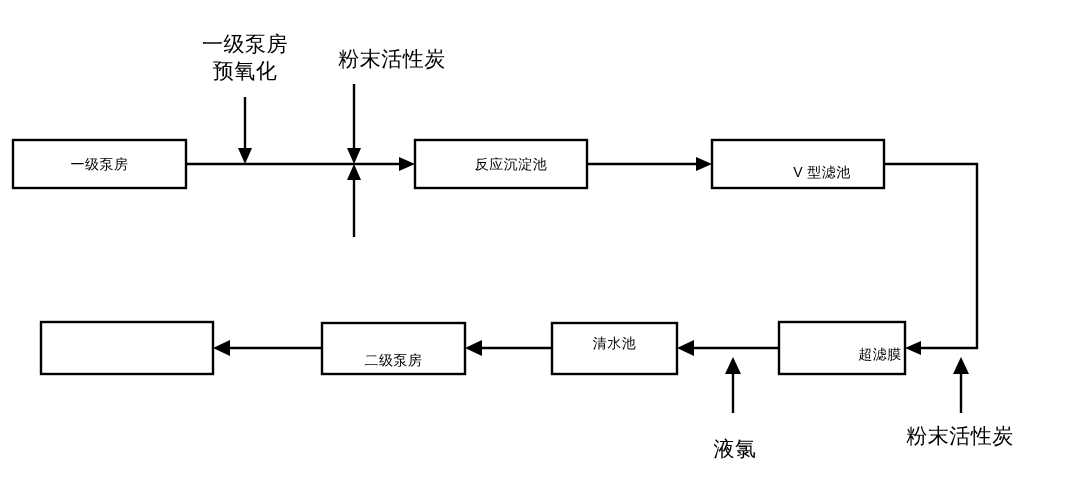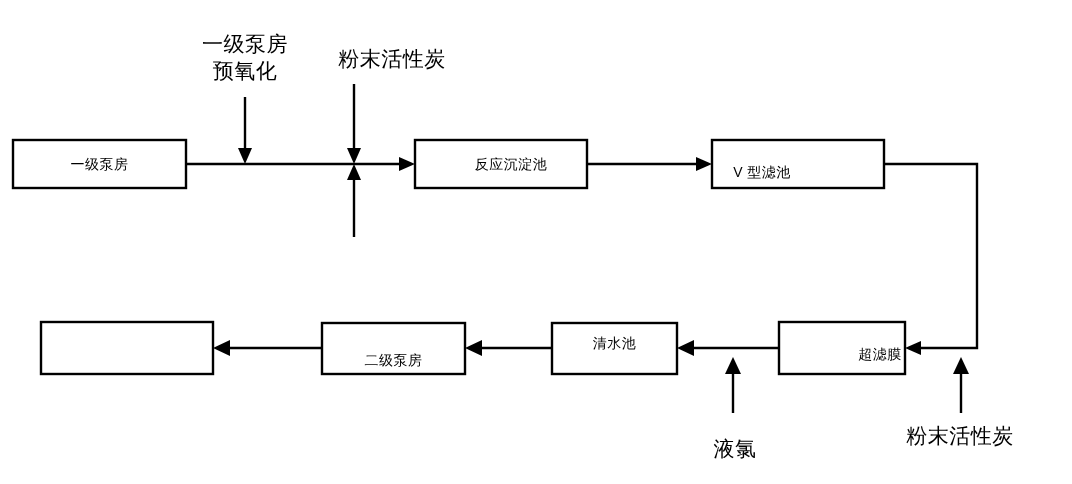--- a/index.html
+++ b/index.html
@@ -111,21 +111,21 @@
 
     <line class="conn" x1="322" y1="348" x2="226" y2="348"></line>
     <polygon class="arrow-head" points="213,348 230,340 230,356"></polygon>
 
   </svg>
 
   <div class="box-label" style="left:13px; top:140px; width:173px; height:48px;">一级泵房</div>
 
   <div class="box-label" style="left:415px; top:140px; width:192px; height:48px;">反应沉淀池</div>
 
-  <div class="box-label" style="left:676px; top:140px; width:172px; height:64px;">V 型滤池</div>
+  <div class="box-label" style="left:736px; top:140px; width:172px; height:64px;">V 型滤池</div>
 
   <div class="box-label" style="left:779px; top:322px; width:126px; height:64px;padding-left:38px;">超滤膜</div>
 
   <div class="box-label" style="left:552px; top:323px; width:125px; height:40px;">清水池</div>
 
   <div class="box-label" style="left:322px; top:323px; width:143px; height:51px;margin-top:12px;">二级泵房</div>
 
 
   <div class="free-label" style="left:160px; top:30px; width:170px;">一级泵房
 预氧化</div>

